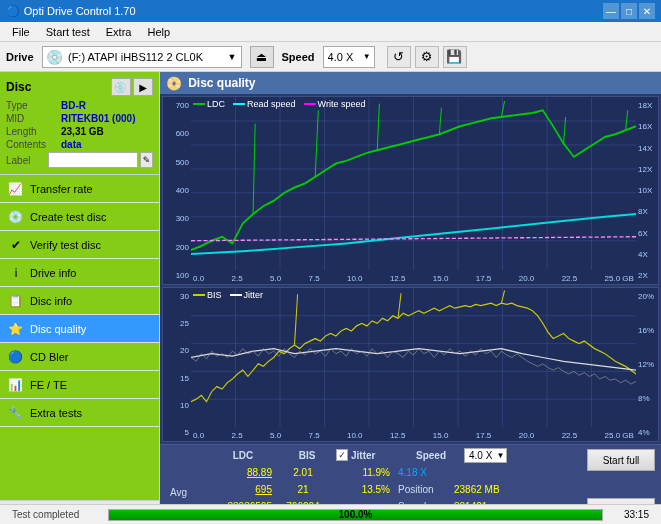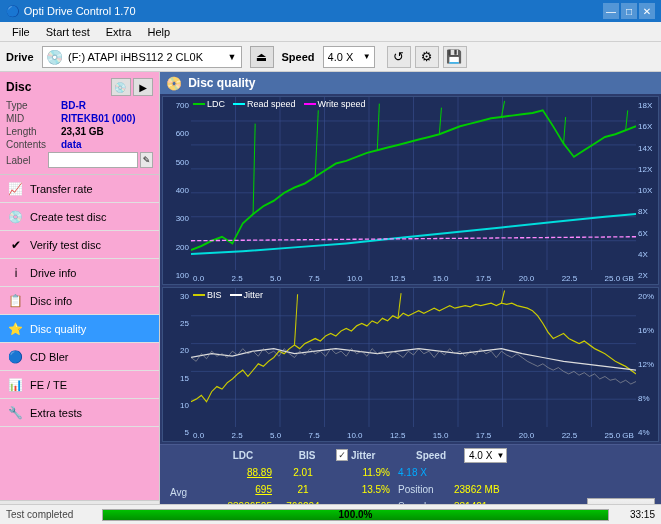--- a/index.html
+++ b/index.html
@@ -85,21 +85,21 @@
 
     
     .main-layout {
       display: flex;
       height: calc(524px - 22px - 20px - 30px);
     }
 
     
     .sidebar {
       width: 160px;
-      background: #f9a8d4;
+      background: #84cc16;
       border-right: 1px solid #d0d0d0;
       display: flex;
       flex-direction: column;
       flex-shrink: 0;
     }
 
     .disc-info-panel {
       padding: 6px;
       border-bottom: 1px solid #ccc;
     }
@@ -155,21 +155,21 @@
       padding: 0 8px; cursor: pointer; font-size: 11px;
       border-top: 1px solid #ccc; background: #e8e8e8;
       gap: 4px;
     }
 
     
     .bottom-bar {
       position: absolute; bottom: 0; left: 0; right: 0;
       height: 20px; background: #f0f0f0;
       border-top: 1px solid #ccc;
-      display: flex; align-items: center; padding: 0 6px; gap: 6px;
+      display: flex; align-items: center; padding: 0 12px; gap: 6px;
     }
     .status-text { font-size: 10px; color: #444; min-width: 90px; }
     .progress-container {
       flex: 1; height: 12px; background: #d0d0d0;
       border: 1px solid #aaa; position: relative; overflow: hidden;
     }
     .progress-fill {
       height: 100%; background: linear-gradient(to bottom, #00c000, #009000);
     }
     .progress-text {
@@ -671,20 +671,21 @@
 
       <div style="display:flex;align-items:center;height:16px;font-size:10px;padding-left:4px;">
         <span class="st-label">Total</span>
         <span class="st-ldc">33936505</span>
         <span class="st-bis">766204</span>
         <span class="st-jitter"></span>
         <span style="width:60px;color:#ccddef;font-size:10px;padding-left:4px;">Samples</span>
         <span style="color:#ffff00;font-size:10px;">381421</span>
       </div>
 
+      <button class="start-full-btn">Start full</button>
       <button class="start-part-btn">Start part</button>
     </div>
 
   </div>
 </div>
 
 <div class="bottom-bar">
   <span class="status-text">Test completed</span>
   <div class="progress-container">
     <div class="progress-fill" style="width:100%;"></div>

